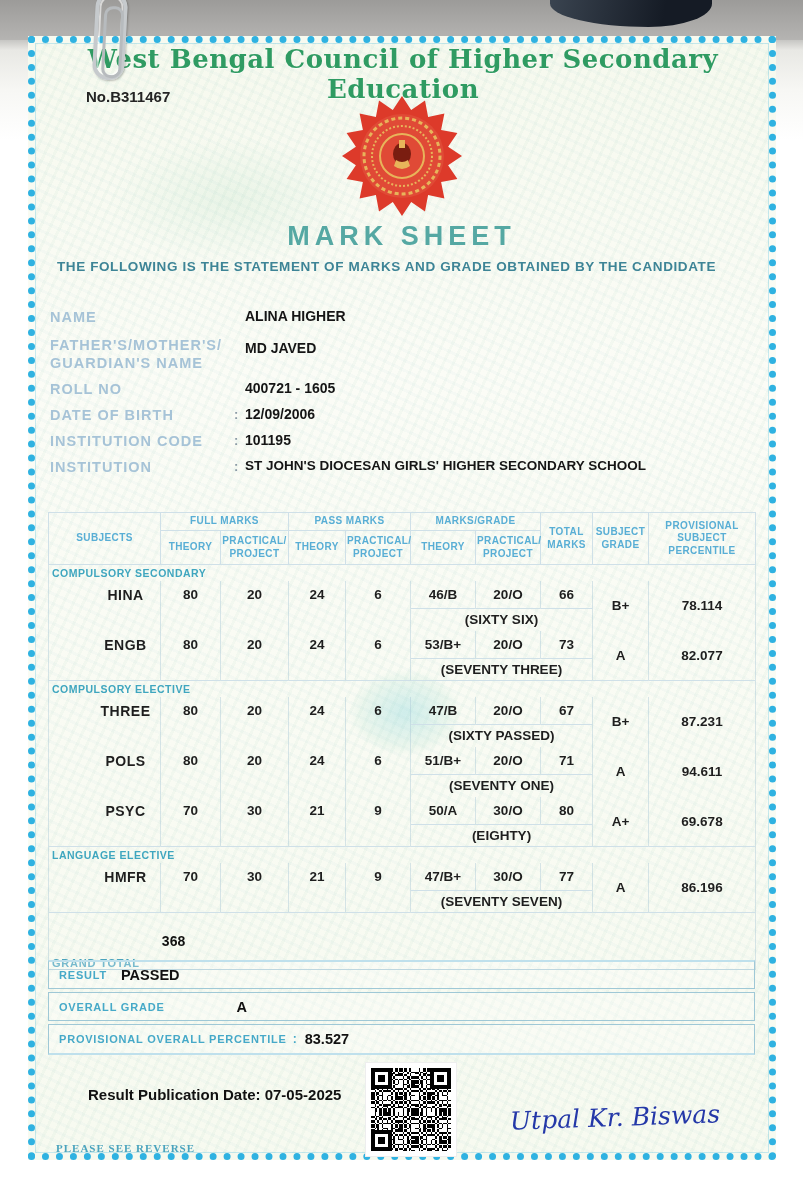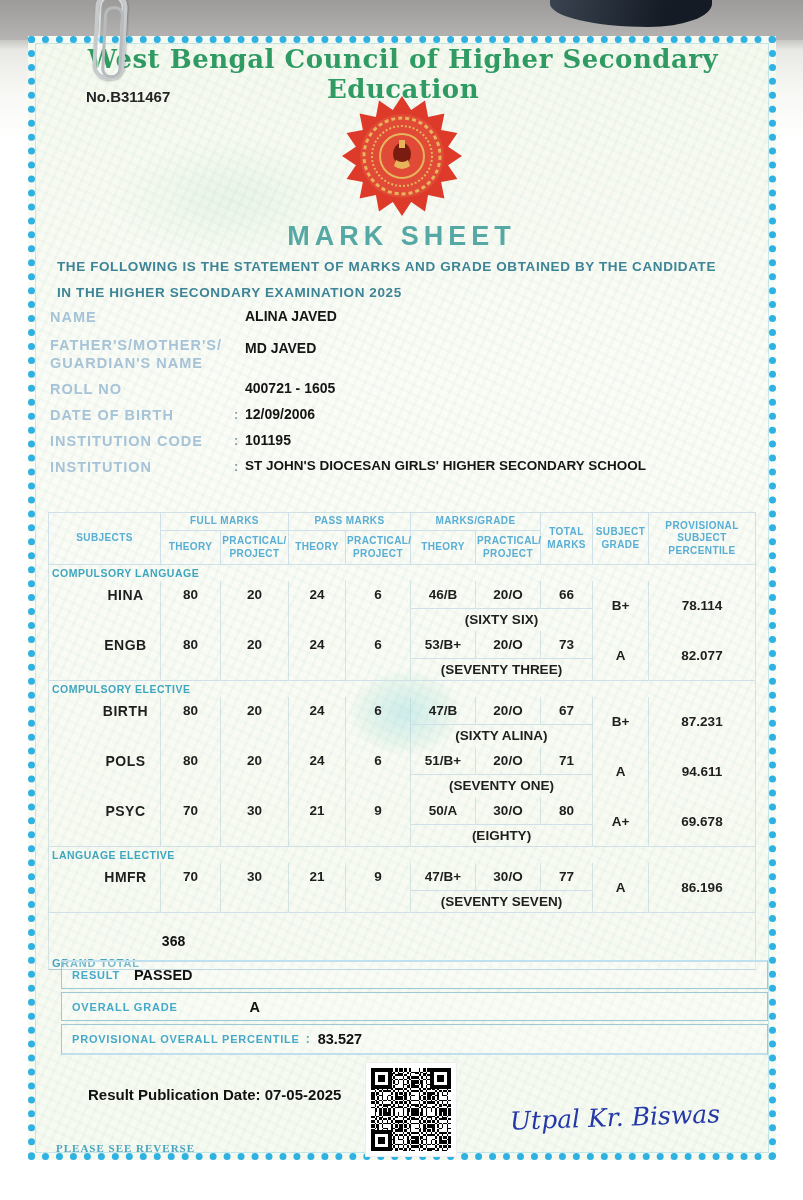--- a/index.html
+++ b/index.html
@@ -65,21 +65,21 @@
   tr.words-row td { height:22px; }
   td.words { font-size:13.5px; font-weight:600; border-top:1px solid #cfe0e8 !important; }
   td.grade-cell { font-size:14px; font-weight:600; }
   td.pct-cell { font-size:13.5px; font-weight:600; }
   tr.grand-row td { height:30px; border-top:1px solid #cfe0e8; text-align:left; vertical-align:middle; }
   .g-wrap { display:flex; align-items:center; padding-left:3px; }
   .g-label { font-size:11px; font-weight:bold; letter-spacing:.8px; color:#4aa3bd;margin-top:44px; }
   .g-val { font-size:14px; font-weight:bold; color:#111; margin-left:22px; }
   
   .sum-box { position:absolute; left:48px; width:707px; height:29px; border:1px solid #9fc8d6;
-    display:flex; align-items:center; padding-left:10px; background:rgba(255,255,255,.25);margin-left:13px; }
+    display:flex; align-items:center; padding-left:10px; background:rgba(255,255,255,.25); }
   .sum-label { font-size:11px; font-weight:bold; letter-spacing:.8px; color:#46a9c8; }
   .sum-colon { font-size:12px; color:#46a9c8; margin:0 6px; font-weight:bold; }
   .sum-value { font-size:14.5px; font-weight:bold; color:#111; }
   .box-result { top:960px; border-top:2px solid #bfe0ec; }
   .box-grade { top:992px; }
   .box-pct { top:1024px; height:31px; border-bottom:2px solid #bfe0ec; }
   .box-result .sum-value { margin-left:14px; }
   .box-grade .sum-value { margin-left:72px; }
   .box-pct .sum-value { margin-left:2px; }
   
@@ -124,24 +124,23 @@
       <circle cx="60" cy="60" r="30" fill="none" stroke="#e8b45a" stroke-width="2" stroke-dasharray="2 2"></circle>
       <circle cx="60" cy="60" r="22" fill="none" stroke="#e8b45a" stroke-width="2"></circle>
       <ellipse cx="60" cy="58" rx="9" ry="11" fill="#7a1d10"></ellipse>
       <path d="M52 70 Q60 76 68 70 L66 64 Q60 68 54 64 Z" fill="#e8b45a"></path>
       <rect x="57" y="44" width="6" height="8" fill="#e8b45a"></rect>
     </svg>
   </div>
 
   <div class="doc-title">MARK SHEET</div>
   <div class="statement st1">THE FOLLOWING IS THE STATEMENT OF MARKS AND GRADE OBTAINED BY THE CANDIDATE</div>
-  <div class="statement st2">IN THE HIGHER SECONDARY EXAMINATION 2025</div>
 
   <div class="info-label" style="top:309px">NAME</div>
-  <div class="info-value" style="top:308px">ALINA JAVED</div>
+  <div class="info-value" style="top:308px">ALINA HIGHER</div>
 
   <div class="info-label" style="top:337px">FATHER'S/MOTHER'S/</div>
   <div class="info-label" style="top:355px">GUARDIAN'S NAME</div>
   <div class="info-value" style="top:340px">MD JAVED</div>
 
   <div class="info-label" style="top:381px">ROLL NO</div>
   <div class="info-value" style="top:380px">400721 - 1605</div>
 
   <div class="info-label" style="top:407px">DATE OF BIRTH</div>
   <div class="info-colon" style="top:407px">:</div>
@@ -197,21 +196,21 @@
         </th>
         <th>THEORY</th>
         <th>
           <span style="display:block">PRACTICAL/</span>
           <span style="display:block">PROJECT</span>
         </th>
       </tr>
     </thead>
     <tbody>
       <tr class="section-row">
-        <td colspan="10">COMPULSORY LANGUAGE</td>
+        <td colspan="10">COMPULSORY SECONDARY</td>
         </tr>
 
       <tr class="num-row">
         <td class="subj">HINA</td>
         <td>80</td>
         <td>20</td>
         <td>24</td>
         <td>6</td>
         <td>46/B</td>
         <td>20/O</td>
@@ -247,38 +246,38 @@
           <td></td>
           <td></td>
         <td class="words" colspan="3">(SEVENTY THREE)</td>
       </tr>
 
       <tr class="section-row">
         <td colspan="10">COMPULSORY ELECTIVE</td>
         </tr>
 
       <tr class="num-row">
-        <td class="subj">BIRTH</td>
+        <td class="subj">THREE</td>
         <td>80</td>
         <td>20</td>
         <td>24</td>
         <td>6</td>
         <td>47/B</td>
         <td>20/O</td>
         <td>67</td>
         <td class="grade-cell" rowspan="2">B+</td>
         <td class="pct-cell" rowspan="2">87.231</td>
       </tr>
       <tr class="words-row">
         <td></td>
           <td></td>
           <td></td>
           <td></td>
           <td></td>
-        <td class="words" colspan="3">(SIXTY ALINA)</td>
+        <td class="words" colspan="3">(SIXTY PASSED)</td>
       </tr>
 
       <tr class="num-row">
         <td class="subj">POLS</td>
         <td>80</td>
         <td>20</td>
         <td>24</td>
         <td>6</td>
         <td>51/B+</td>
         <td>20/O</td>

